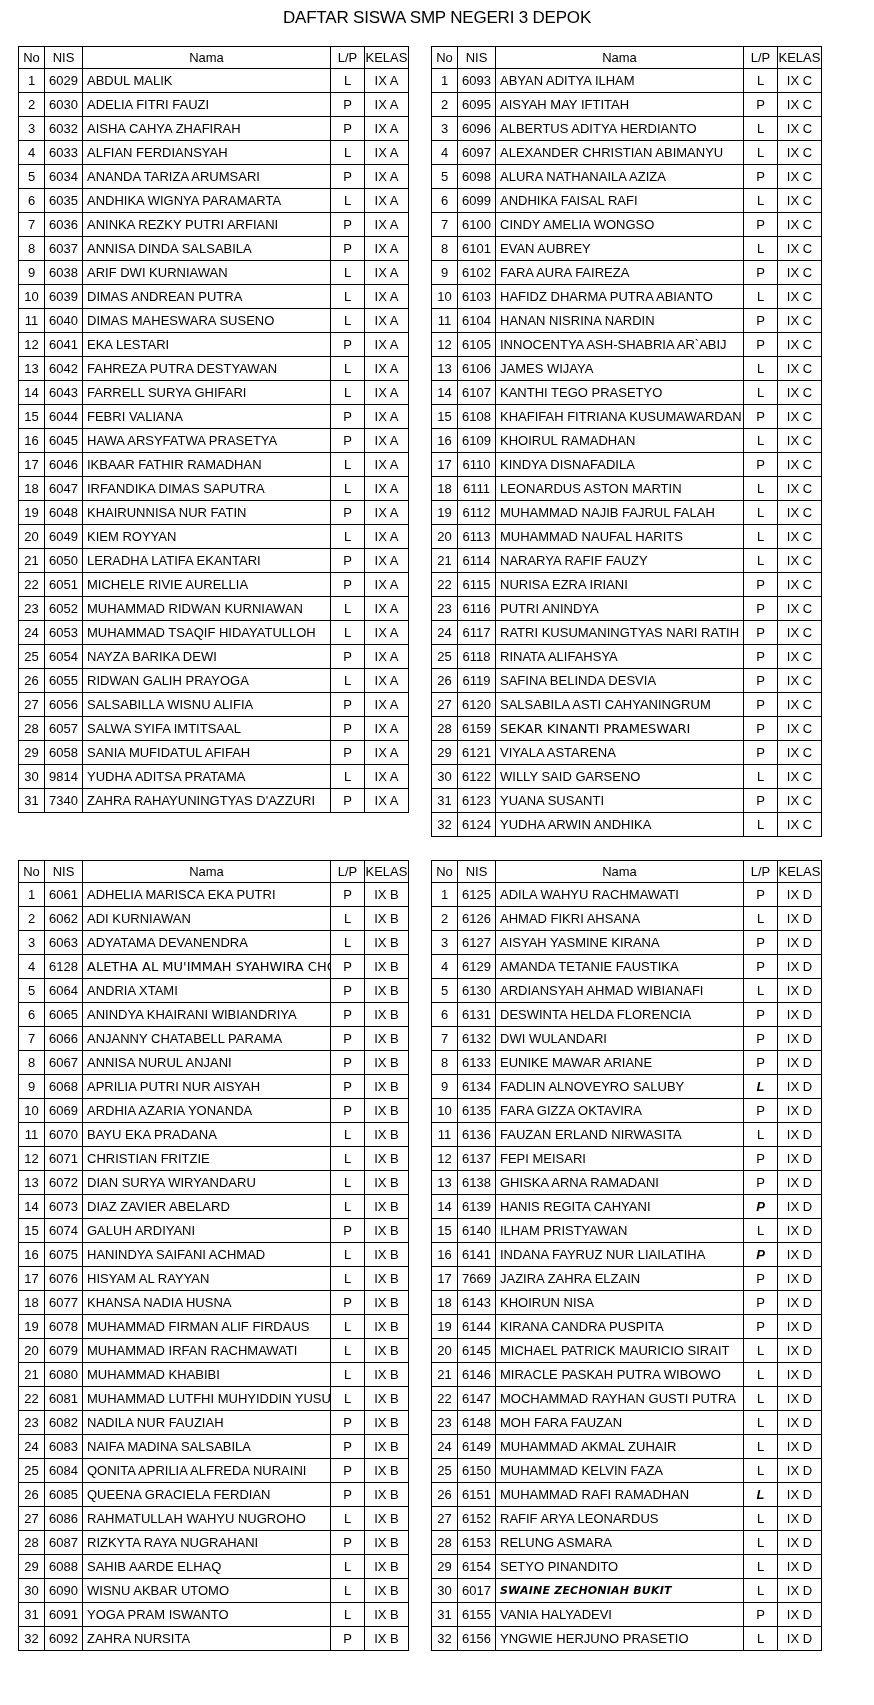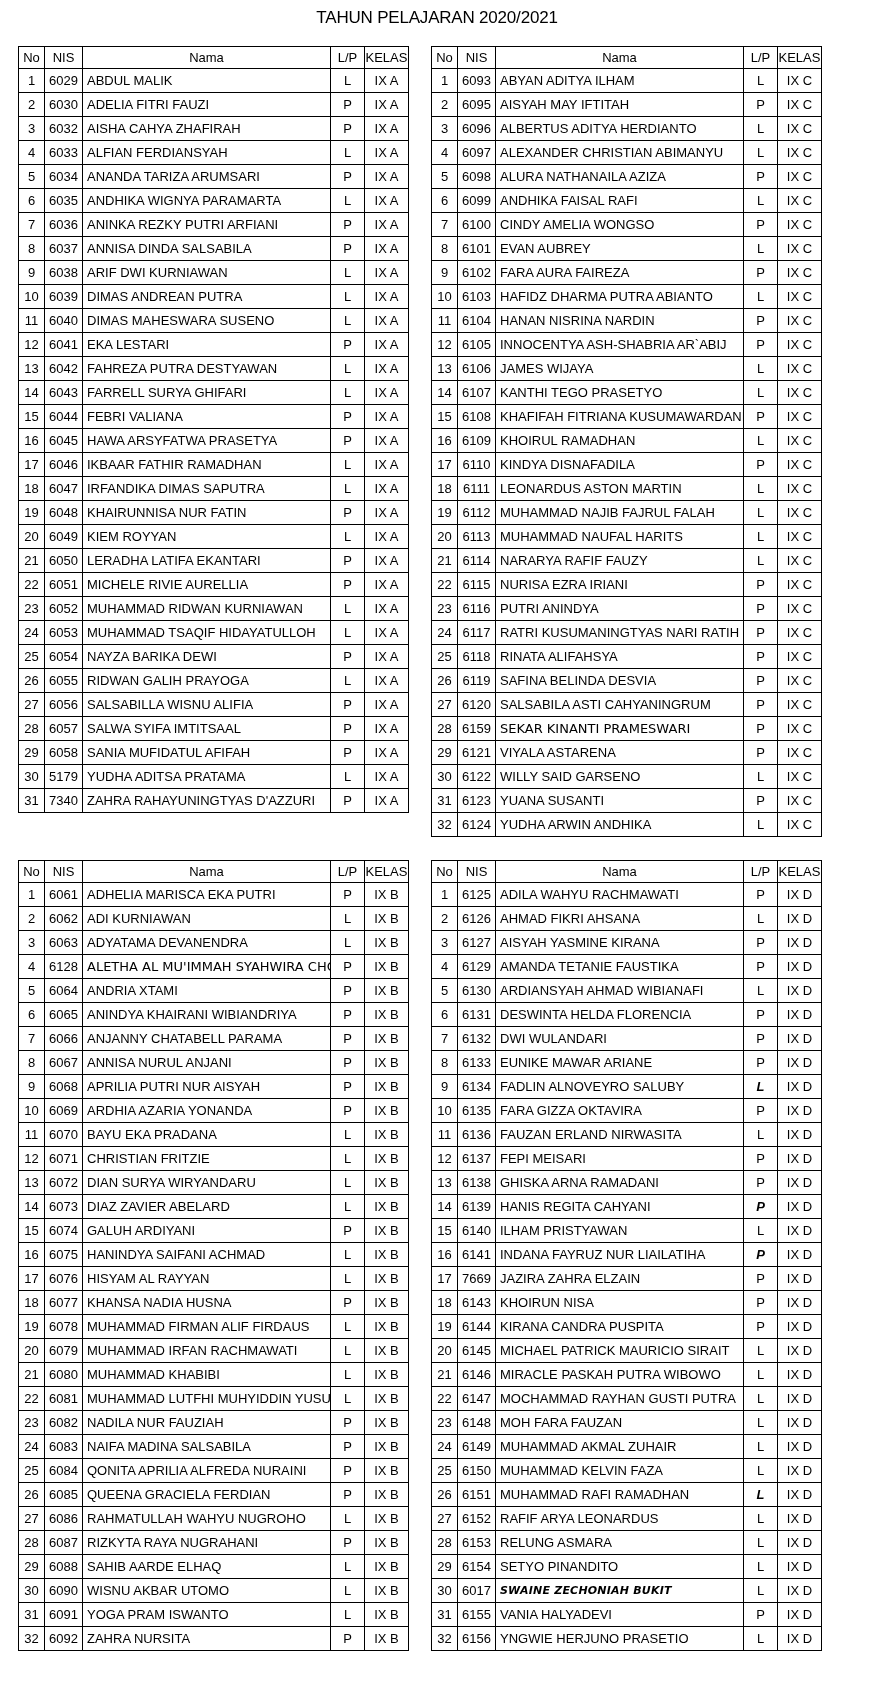--- a/index.html
+++ b/index.html
@@ -65,21 +65,21 @@
   
   .alt { font-family: "DejaVu Sans", sans-serif; font-size: 11.5px; }
   
   .bi { font-weight: bold; font-style: italic; }
   td.nama-cell.bi.alt { font-size: 11px; letter-spacing: 0.2px; }
 </style>
 </head>
 <body>
 
 <div class="doc-title">
-  <div>TAHUN PELAJARAN 2020/2021</div>
+  <div>DAFTAR SISWA SMP NEGERI 3 DEPOK</div>
 </div>
 
 <div class="tables-grid">
   <table class="student-table">
     <colgroup>
         <col class="c-no">
         <col class="c-nis">
         <col class="c-nama">
         <col class="c-lp">
         <col class="c-kelas">
@@ -292,21 +292,21 @@
         </tr>
         <tr>
           <td class="no-cell">29</td>
           <td class="nis-cell">6058</td>
           <td class="nama-cell">SANIA MUFIDATUL AFIFAH</td>
           <td class="lp-cell">P</td>
           <td class="kelas-cell">IX A</td>
         </tr>
         <tr>
           <td class="no-cell">30</td>
-          <td class="nis-cell">5179</td>
+          <td class="nis-cell">9814</td>
           <td class="nama-cell">YUDHA ADITSA PRATAMA</td>
           <td class="lp-cell">L</td>
           <td class="kelas-cell">IX A</td>
         </tr>
         <tr>
           <td class="no-cell">31</td>
           <td class="nis-cell">7340</td>
           <td class="nama-cell">ZAHRA RAHAYUNINGTYAS D'AZZURI</td>
           <td class="lp-cell">P</td>
           <td class="kelas-cell">IX A</td>

